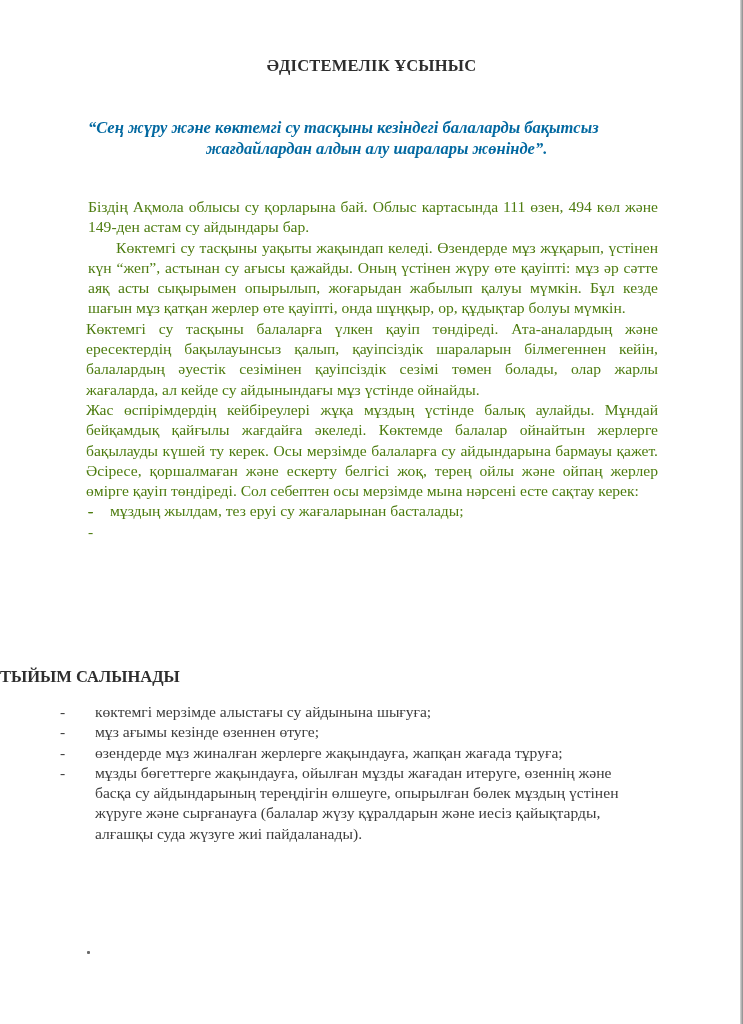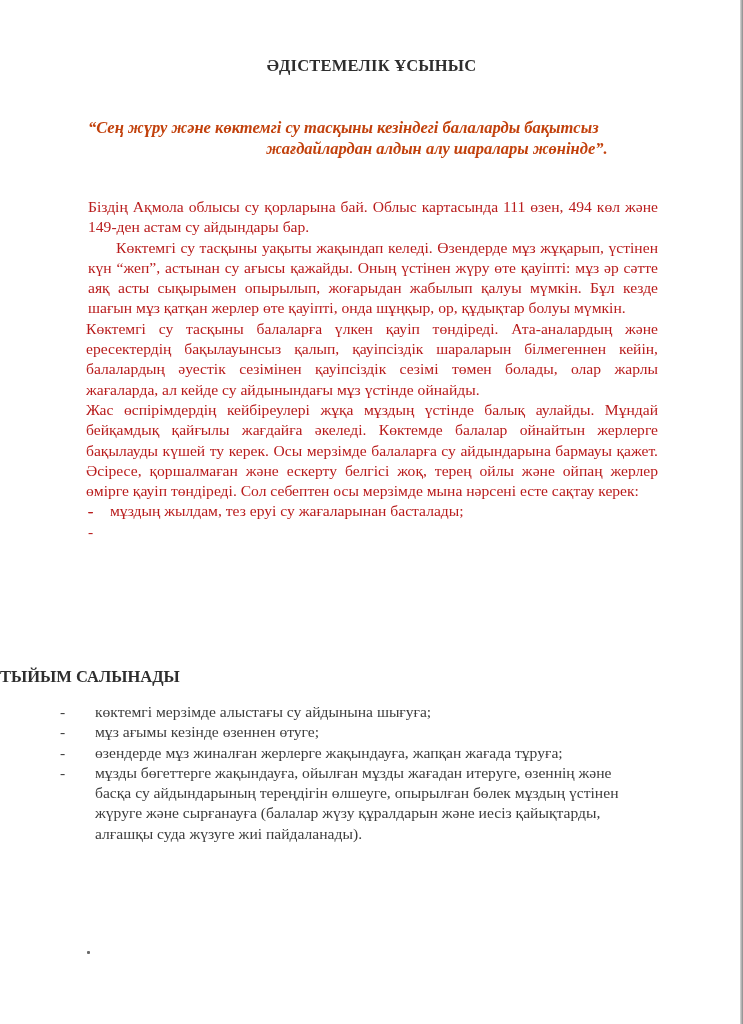--- a/index.html
+++ b/index.html
@@ -43,33 +43,33 @@
     }
     .doc-subtitle {
       position: absolute;
       left: 88px;
       width: 580px;
       top: 101px;
       font-style: italic;
       font-weight: bold;
       font-size: 16.5px;
       line-height: 21px;
-      color: #c2410c;
+      color: #0369a1;
     }
     .doc-subtitle .line1 { display: block; text-align: left; }
-    .doc-subtitle .line2 { display: block; text-align: center; padding-left: 118px; }
+    .doc-subtitle .line2 { display: block; text-align: left; padding-left: 118px; }
 
     .body-block {
       position: absolute;
       left: 88px;
       width: 570px;
       top: 181px;
       font-size: 15.6px;
       line-height: 20.3px;
-      color: #b91c1c;
+      color: #4d7c0f;
     }
     .body-block p {
       margin: 0;
       text-align: justify;
       text-align-last: left;
     }
     .body-block p.indent { text-indent: 28px; }
     .body-block p.outdent { margin-left: -2px; }
 
     .bullets {

